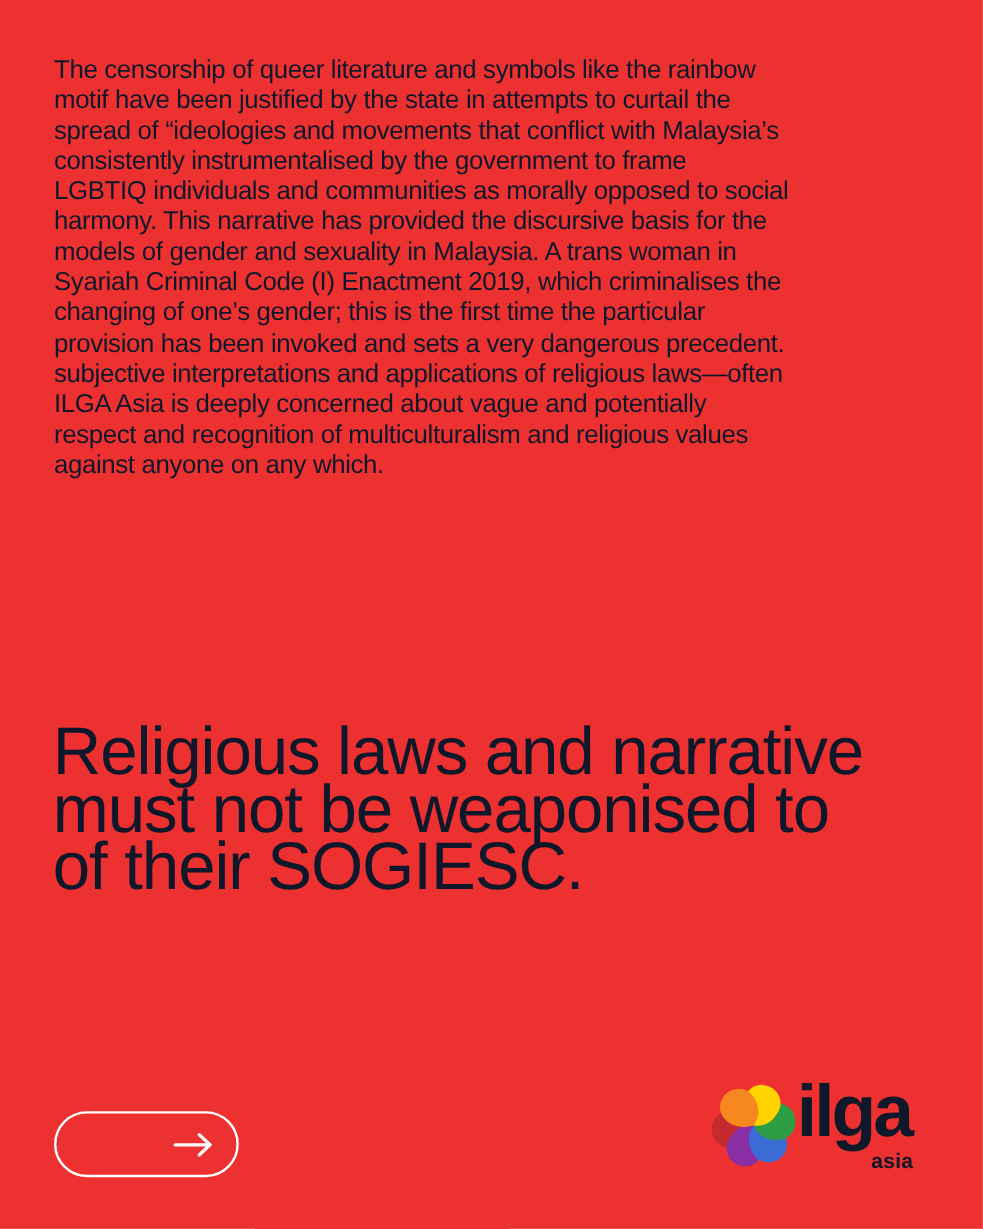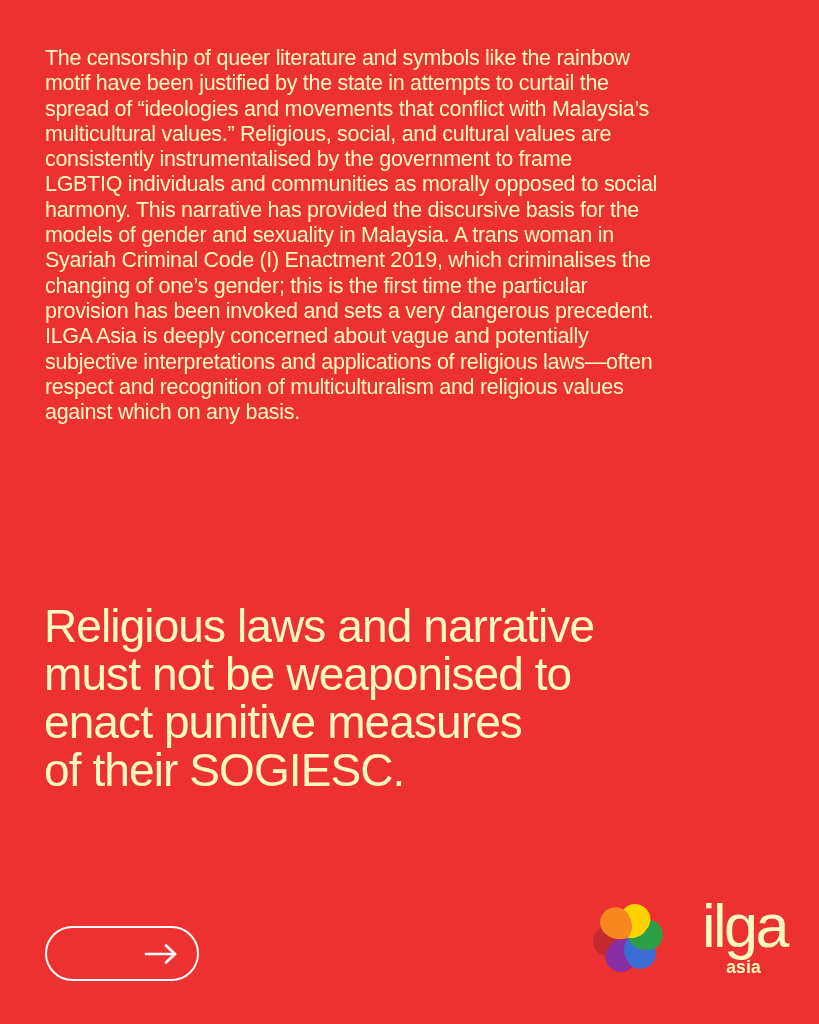--- a/index.html
+++ b/index.html
@@ -24,21 +24,21 @@
     letter-spacing: -0.3px;
     font-weight: 400;
   }
   .body-line { white-space: nowrap; }
 
   
   .headline {
     position: absolute;
     left: 44px;
     top: 602px;
-    font-size: 46px;
+    font-size: 56px;
     line-height: 48px;
     letter-spacing: -0.9px;
     font-weight: 400;
   }
   .headline-line { white-space: nowrap; }
 
   
   .next-button {
     position: absolute;
     left: 45px;
@@ -63,63 +63,60 @@
     left: 593px;
     top: 903px;
     width: 70px;
     height: 70px;
   }
   .wordmark {
     position: absolute;
     left: 664px;
     top: 896px;
     font-size: 61px;
-    font-weight: normal;
+    font-weight: bold;
     letter-spacing: -2.5px;
     line-height: 1;
-    margin-left: 38px;
   }
   .logo-sub {
     position: absolute;
     left: 664px;
     top: 957px;
     width: 97px;
     text-align: right;
     font-size: 17.5px;
     font-weight: bold;
     letter-spacing: 0.2px;
   }
 </style>
 </head>
 <body>
 
-<main class="poster" style="background: rgb(237, 49, 48); color: #fef9c3;">
+<main class="poster" style="background: rgb(237, 49, 48); color: #0f172a;">
 
   <section class="body-text">
       <div class="body-line">The censorship of queer literature and symbols like the rainbow</div>
       <div class="body-line">motif have been justified by the state in attempts to curtail the</div>
       <div class="body-line">spread of “ideologies and movements that conflict with Malaysia’s</div>
-      <div class="body-line">multicultural values.” Religious, social, and cultural values are</div>
       <div class="body-line">consistently instrumentalised by the government to frame</div>
       <div class="body-line">LGBTIQ individuals and communities as morally opposed to social</div>
       <div class="body-line">harmony. This narrative has provided the discursive basis for the</div>
       <div class="body-line">models of gender and sexuality in Malaysia. A trans woman in</div>
       <div class="body-line">Syariah Criminal Code (I) Enactment 2019, which criminalises the</div>
       <div class="body-line">changing of one’s gender; this is the first time the particular</div>
       <div class="body-line">provision has been invoked and sets a very dangerous precedent.</div>
+      <div class="body-line">subjective interpretations and applications of religious laws—often</div>
       <div class="body-line">ILGA Asia is deeply concerned about vague and potentially</div>
-      <div class="body-line">subjective interpretations and applications of religious laws—often</div>
       <div class="body-line">respect and recognition of multiculturalism and religious values</div>
-      <div class="body-line">against which on any basis.</div>
+      <div class="body-line">against anyone on any which.</div>
     </section>
 
   <section class="headline">
       <div class="headline-line">Religious laws and narrative</div>
       <div class="headline-line">must not be weaponised to</div>
-      <div class="headline-line">enact punitive measures</div>
       <div class="headline-line">of their SOGIESC.</div>
     </section>
 
   <button class="next-button" aria-label="Next">
     <svg width="36" height="24" viewBox="0 0 36 24" fill="none" stroke="#FFFFFF" stroke-width="2.7" stroke-linecap="round" stroke-linejoin="round">
       <line x1="3" y1="12" x2="32" y2="12"></line>
       <polyline points="23,3.5 32,12 23,20.5"></polyline>
     </svg>
   </button>
 

